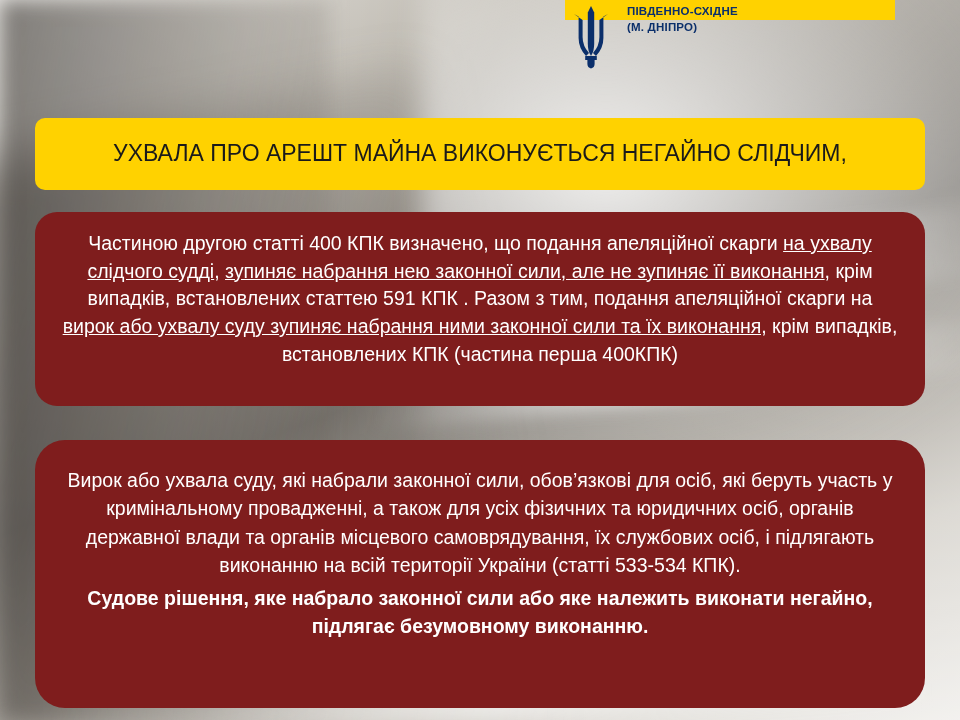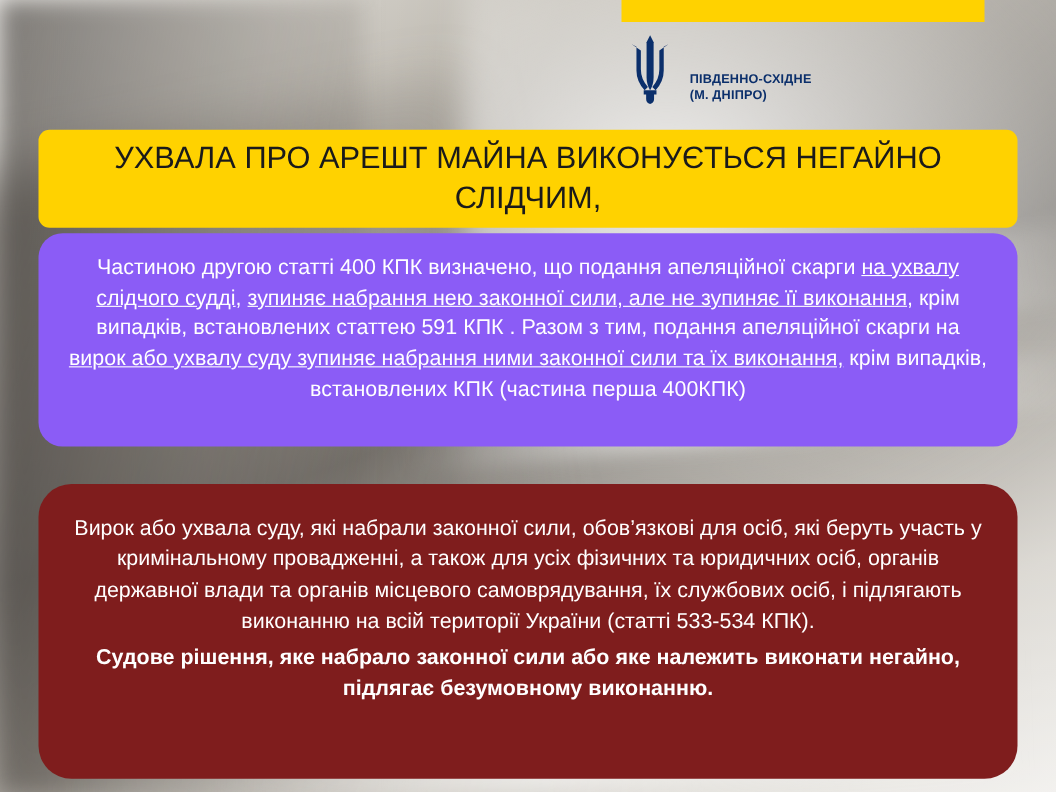--- a/index.html
+++ b/index.html
@@ -65,25 +65,25 @@
 
   
   .header-band {
     position: absolute;
     left: 565px; top: 0;
     width: 330px; height: 20px;
     background: #ffd200;
   }
   .logo-block {
     position: absolute;
-    left: 565px; top: 16px;
+    left: 565px; top: 4px;
     width: 335px; height: 80px;
     background: transparent;
     display: flex;
-    align-items: flex-end;
+    align-items: flex-start;
     gap: 10px;
   }
   .trident {
     width: 52px;
     height: 66px;
     flex: 0 0 auto;
     display: flex;
     align-items: center;
     justify-content: center;
   }
@@ -106,21 +106,21 @@
     background: #ffd200;
     border-radius: 10px;
     display: flex;
     align-items: center;
     justify-content: center;
     padding: 8px 24px;
     box-sizing: border-box;
   }
   .title-text {
     color: #1a1a1a;
-    font-size: 28px;
+    font-size: 23px;
     line-height: 1.3;
     text-align: center;
     font-weight: 400;
   }
 
   
   .card {
     position: absolute;
     background: #1461ab;
     border-radius: 26px;
@@ -182,21 +182,21 @@
       <div>(М. ДНІПРО)</div>
     </div>
   </div>
 
   <div class="title-bar" style="background: rgb(255, 210, 0);">
     <div class="title-text" style="color: rgb(26, 26, 26);">
       <span>УХВАЛА ПРО АРЕШТ МАЙНА ВИКОНУЄТЬСЯ НЕГАЙНО СЛІДЧИМ,</span><br>
     </div>
   </div>
 
-  <div class="card card-1" style="background: #8b5cf6;">
+  <div class="card card-1" style="background: #7f1d1d;">
     <div class="card-text"><span>Частиною другою статті 400 КПК визначено, що подання апеляційної скарги </span><span class="u">на ухвалу слідчого судді</span><span>, </span><span class="u">зупиняє набрання нею законної сили, але не зупиняє її виконання</span><span>, крім випадків, встановлених  статтею 591 КПК . Разом з тим, подання апеляційної скарги на </span><span class="u">вирок або ухвалу суду зупиняє набрання ними законної сили та їх виконання,</span><span> крім випадків, встановлених КПК (частина перша 400КПК)</span></div>
   </div>
 
   <div class="card card-2" style="background: #7f1d1d;">
     <div class="card-text"><span>Вирок або ухвала суду, які набрали законної сили, обов’язкові для осіб, які беруть участь у кримінальному провадженні, а також для усіх фізичних та юридичних осіб, органів державної влади та органів місцевого самоврядування, їх службових осіб, і підлягають виконанню на всій території України (статті 533-534 КПК).</span><span class="em-bold">Судове рішення, яке набрало законної сили або яке належить виконати негайно, підлягає безумовному виконанню.</span></div>
   </div>
 
 </div>
 
 </body></html>

